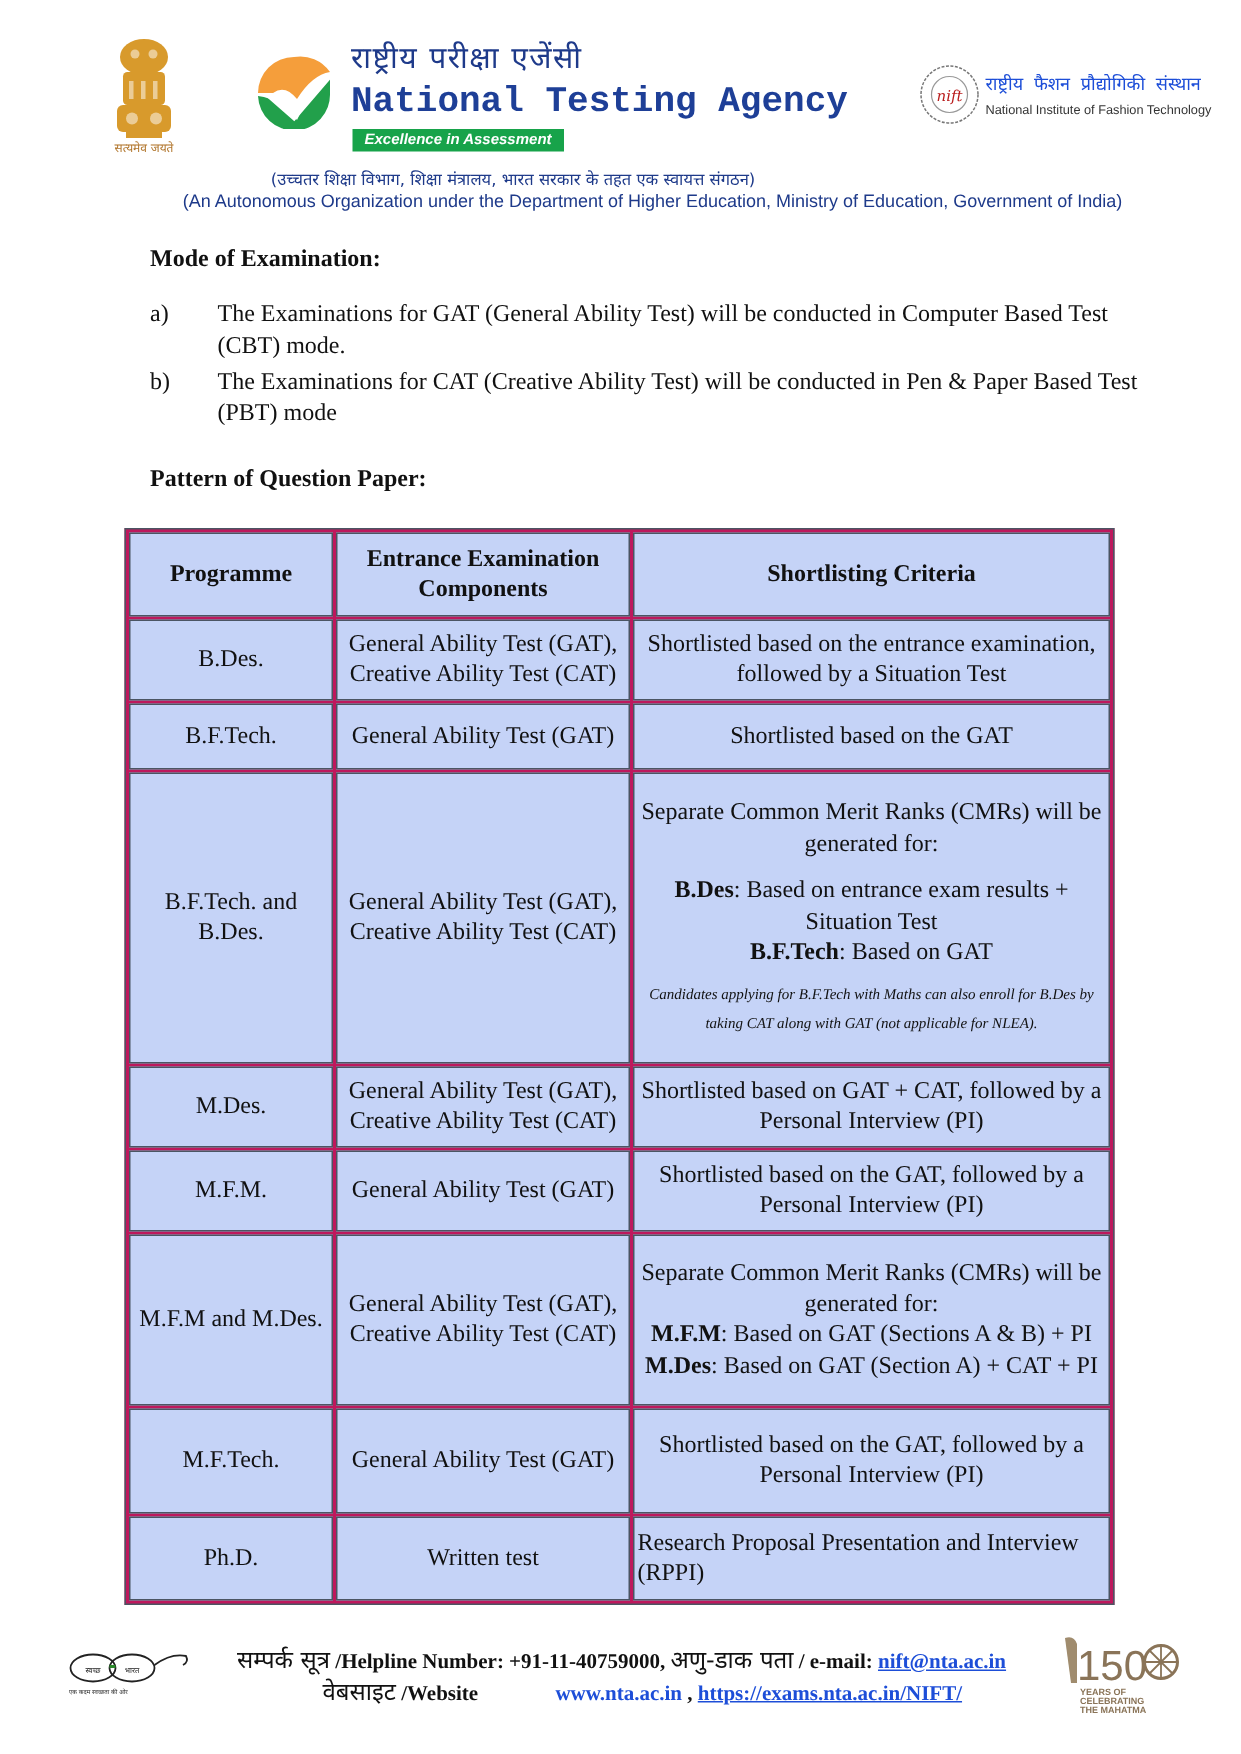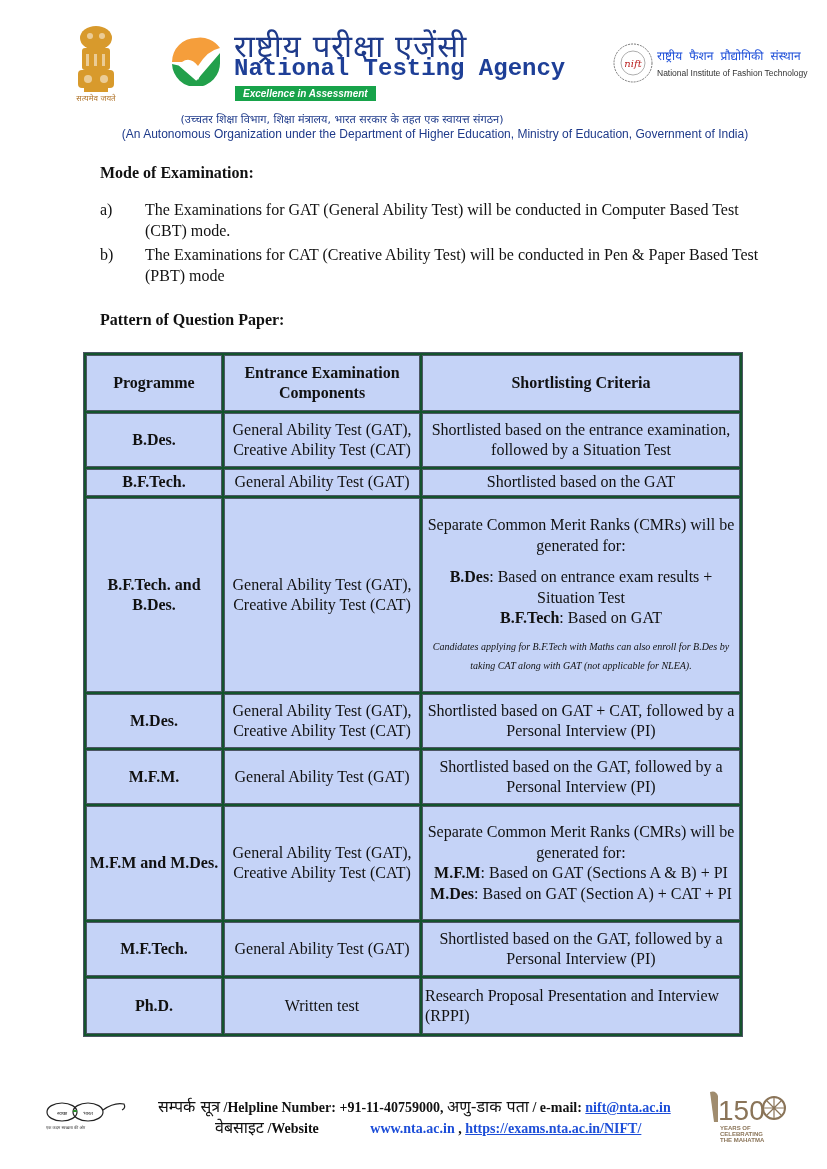--- a/index.html
+++ b/index.html
@@ -3,44 +3,44 @@
 <meta charset="utf-8">
 <style>
   html, body { margin: 0; padding: 0; background: #ffffff; }
   body { width: 827px; height: 1169px; position: relative; overflow: hidden; font-family: "Liberation Serif", "DejaVu Serif", serif; color: #111; }
 
   
   .header { position: absolute; left: 0; top: 0; width: 827px; height: 150px; }
   .emblem { position: absolute; left: 66px; top: 24px; width: 60px; height: 80px; }
   .emblem-caption { position: absolute; left: 64px; top: 92px; width: 64px; text-align: center; font-family: "DejaVu Sans", sans-serif; font-size: 8px; color: #b0742a; }
   .nta-logo { position: absolute; left: 168px; top: 36px; width: 56px; height: 50px; }
-  .nta-hindi { position: absolute; left: 234px; top: 24px; font-family: "DejaVu Sans", sans-serif; font-size: 31px; color: #1e3a8a; letter-spacing: 1px; }
+  .nta-hindi { position: absolute; left: 234px; top: 24px; font-family: "DejaVu Sans", sans-serif; font-size: 20px; color: #1e3a8a; letter-spacing: 1px; }
   .nta-english { position: absolute; left: 234px; top: 55px; font-family: Liberation Mono, monospace; font-weight: bold; font-size: 24px; color: #1e3f97; }
   .nta-tagline { position: absolute; left: 235px; top: 86px; background: #17a34a; color: #fff; font-family: "Liberation Sans", sans-serif; font-weight: bold; font-style: italic; font-size: 10px; padding: 2px 8px; }
   .nift-logo { position: absolute; left: 612px; top: 42px; width: 42px; height: 42px; }
   .nift-hindi { position: absolute; left: 657px; top: 47px; font-family: Liberation Mono, monospace; font-size: 12px; color: #1d4ed8; }
   .nift-english { position: absolute; left: 657px; top: 68px; font-family: "Liberation Sans", sans-serif; font-size: 8.5px; color: #333; }
   .subtitle-hindi { position: absolute; left: 0; width: 684px; top: 111px; text-align: center; font-family: "DejaVu Sans", sans-serif; font-size: 11px; color: #1e3a8a; }
   .subtitle-english { position: absolute; left: 0; width: 870px; top: 127px; text-align: center; font-family: "Liberation Sans", sans-serif; font-size: 12px; color: #1e3a8a; }
 
   
   .section-heading { position: absolute; left: 100px; font-weight: bold; font-size: 16px; }
   .mode-heading { top: 164px; }
   .pattern-heading { top: 311px; }
   .list { position: absolute; left: 100px; top: 199px; width: 660px; font-size: 16px; line-height: 21px; }
   .list-item { display: flex; margin-bottom: 3px; }
   .list-marker { width: 30px; flex: none; }
   .list-text { flex: 1; margin-left: 15px; }
 
   
   .table-wrap { position: absolute; left: 83px; top: 352px; width: 660px; }
-  table { border-collapse: separate; border-spacing: 2px; border: 1px solid #4b5563; width: 660px; background: #14532d; }
+  table { border-collapse: separate; border-spacing: 2px; border: 1px solid #4b5563; width: 660px; background: #be185d; }
   th, td { background: #c5d3f7; border: 1px solid #4b5563; font-size: 16px; line-height: 20.5px; text-align: center; vertical-align: middle; padding: 2px 2px; }
   th { font-weight: bold; height: 50px; }
-  td.prog { font-weight: bold; width: 130px; }
+  td.prog { font-weight: normal; width: 130px; }
   td.comp { width: 190px; }
   .crit-line { display: block; }
   .crit-note { display: block; font-style: italic; font-size: 10px; line-height: 19px; margin-top: 8px; }
   .crit-gap { display: block; height: 11px; }
   .left { text-align: left; }
   b { font-weight: bold; }
 
   
   .footer-glasses { position: absolute; left: 42px; top: 1098px; width: 86px; height: 34px; }
   .footer-line1 { position: absolute; left: 158px; top: 1095px; font-size: 14px; font-weight: bold; }
@@ -118,21 +118,21 @@
     </tr>
   </thead>
   <tbody>
 
     <tr style="height:54px">
       <td class="prog">B.Des.</td>
       <td class="comp">General Ability Test (GAT), Creative Ability Test (CAT)</td>
       <td>Shortlisted based on the entrance examination, followed by a Situation Test</td>
     </tr>
 
-    <tr style="height:27px">
+    <tr style="height:44px">
       <td class="prog">B.F.Tech.</td>
       <td class="comp">General Ability Test (GAT)</td>
       <td>Shortlisted based on the GAT</td>
     </tr>
 
     <tr style="height:194px">
       <td class="prog">B.F.Tech. and B.Des.</td>
       <td class="comp">General Ability Test (GAT), Creative Ability Test (CAT)</td>
       <td>
         <span class="crit-line">Separate Common Merit Ranks (CMRs) will be generated for:</span>
@@ -158,21 +158,21 @@
     <tr style="height:114px">
       <td class="prog">M.F.M and M.Des.</td>
       <td class="comp">General Ability Test (GAT), Creative Ability Test (CAT)</td>
       <td>
         <span class="crit-line">Separate Common Merit Ranks (CMRs) will be generated for:</span>
         <span class="crit-line"><b>M.F.M</b><span>: Based on GAT (Sections A &amp; B) + PI</span></span>
         <span class="crit-line"><b>M.Des</b><span>: Based on GAT (Section A) + CAT + PI</span></span>
       </td>
     </tr>
 
-    <tr style="height:54px">
+    <tr style="height:70px">
       <td class="prog">M.F.Tech.</td>
       <td class="comp">General Ability Test (GAT)</td>
       <td>Shortlisted based on the GAT, followed by a Personal Interview (PI)</td>
     </tr>
 
     <tr style="height:56px">
       <td class="prog">Ph.D.</td>
       <td class="comp">Written test</td>
       <td class="left">Research Proposal Presentation and Interview (RPPI)</td>
     </tr>

